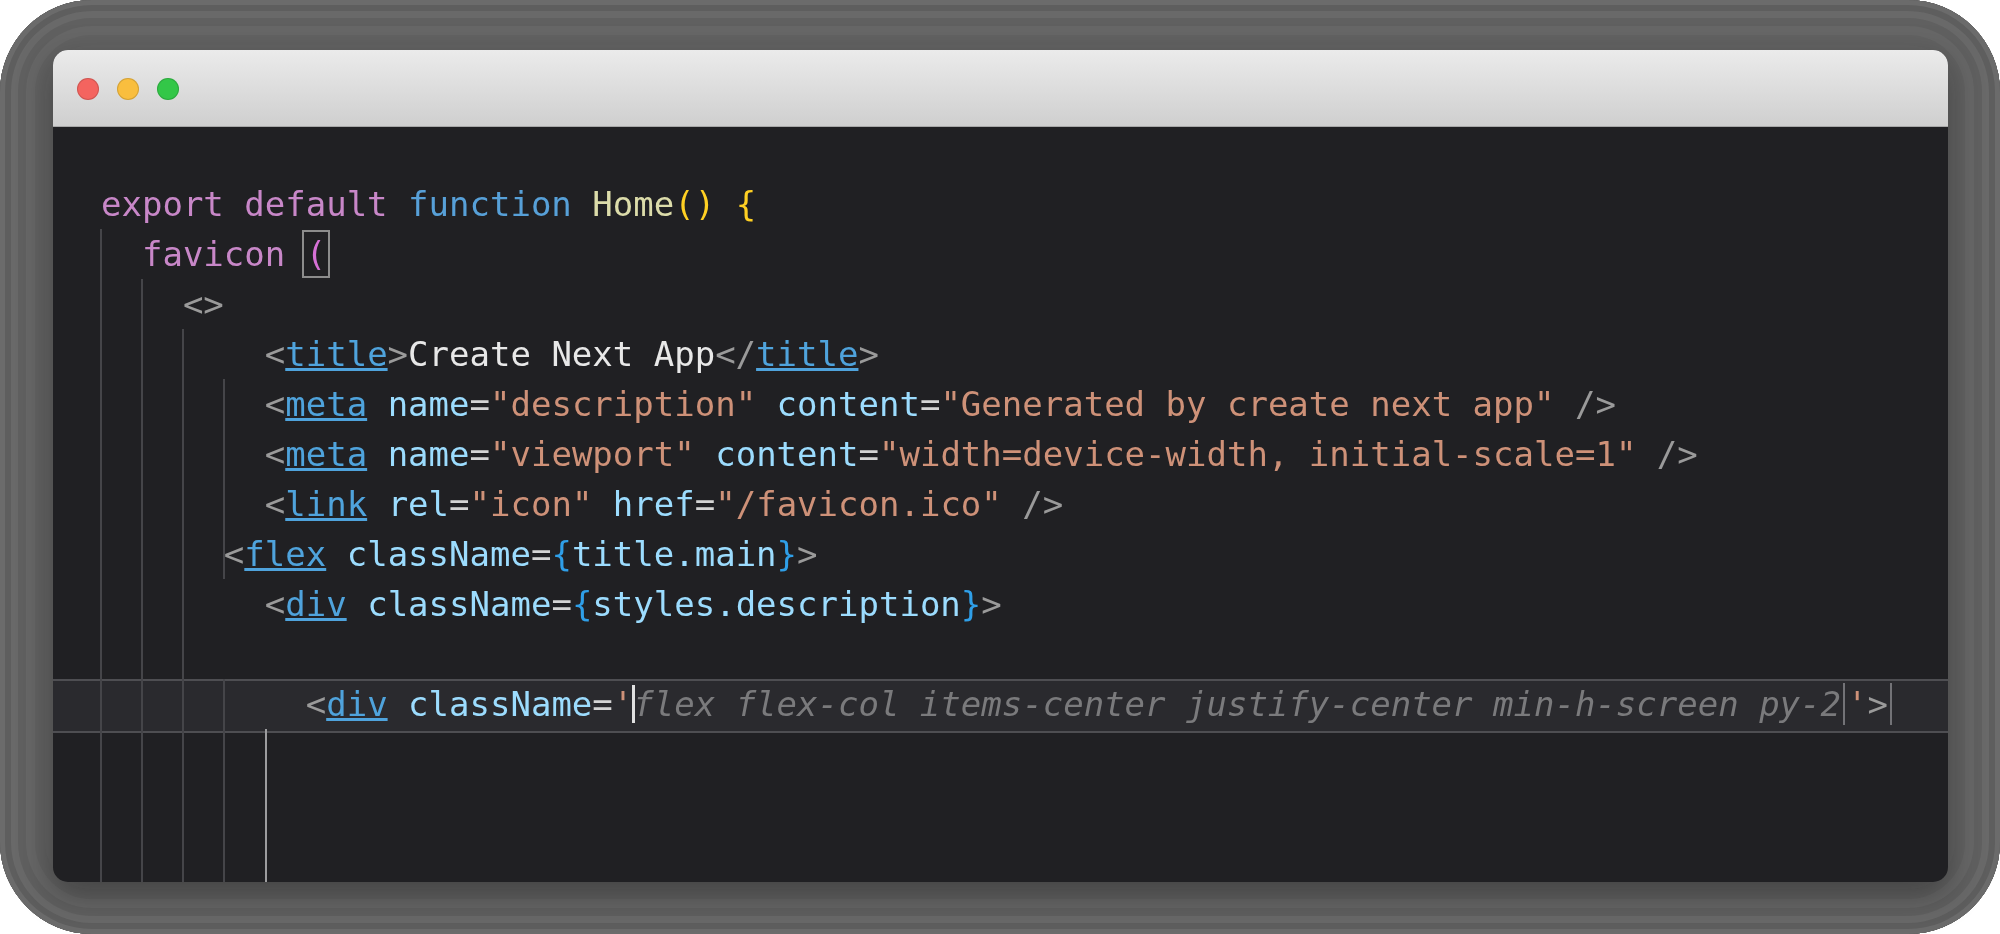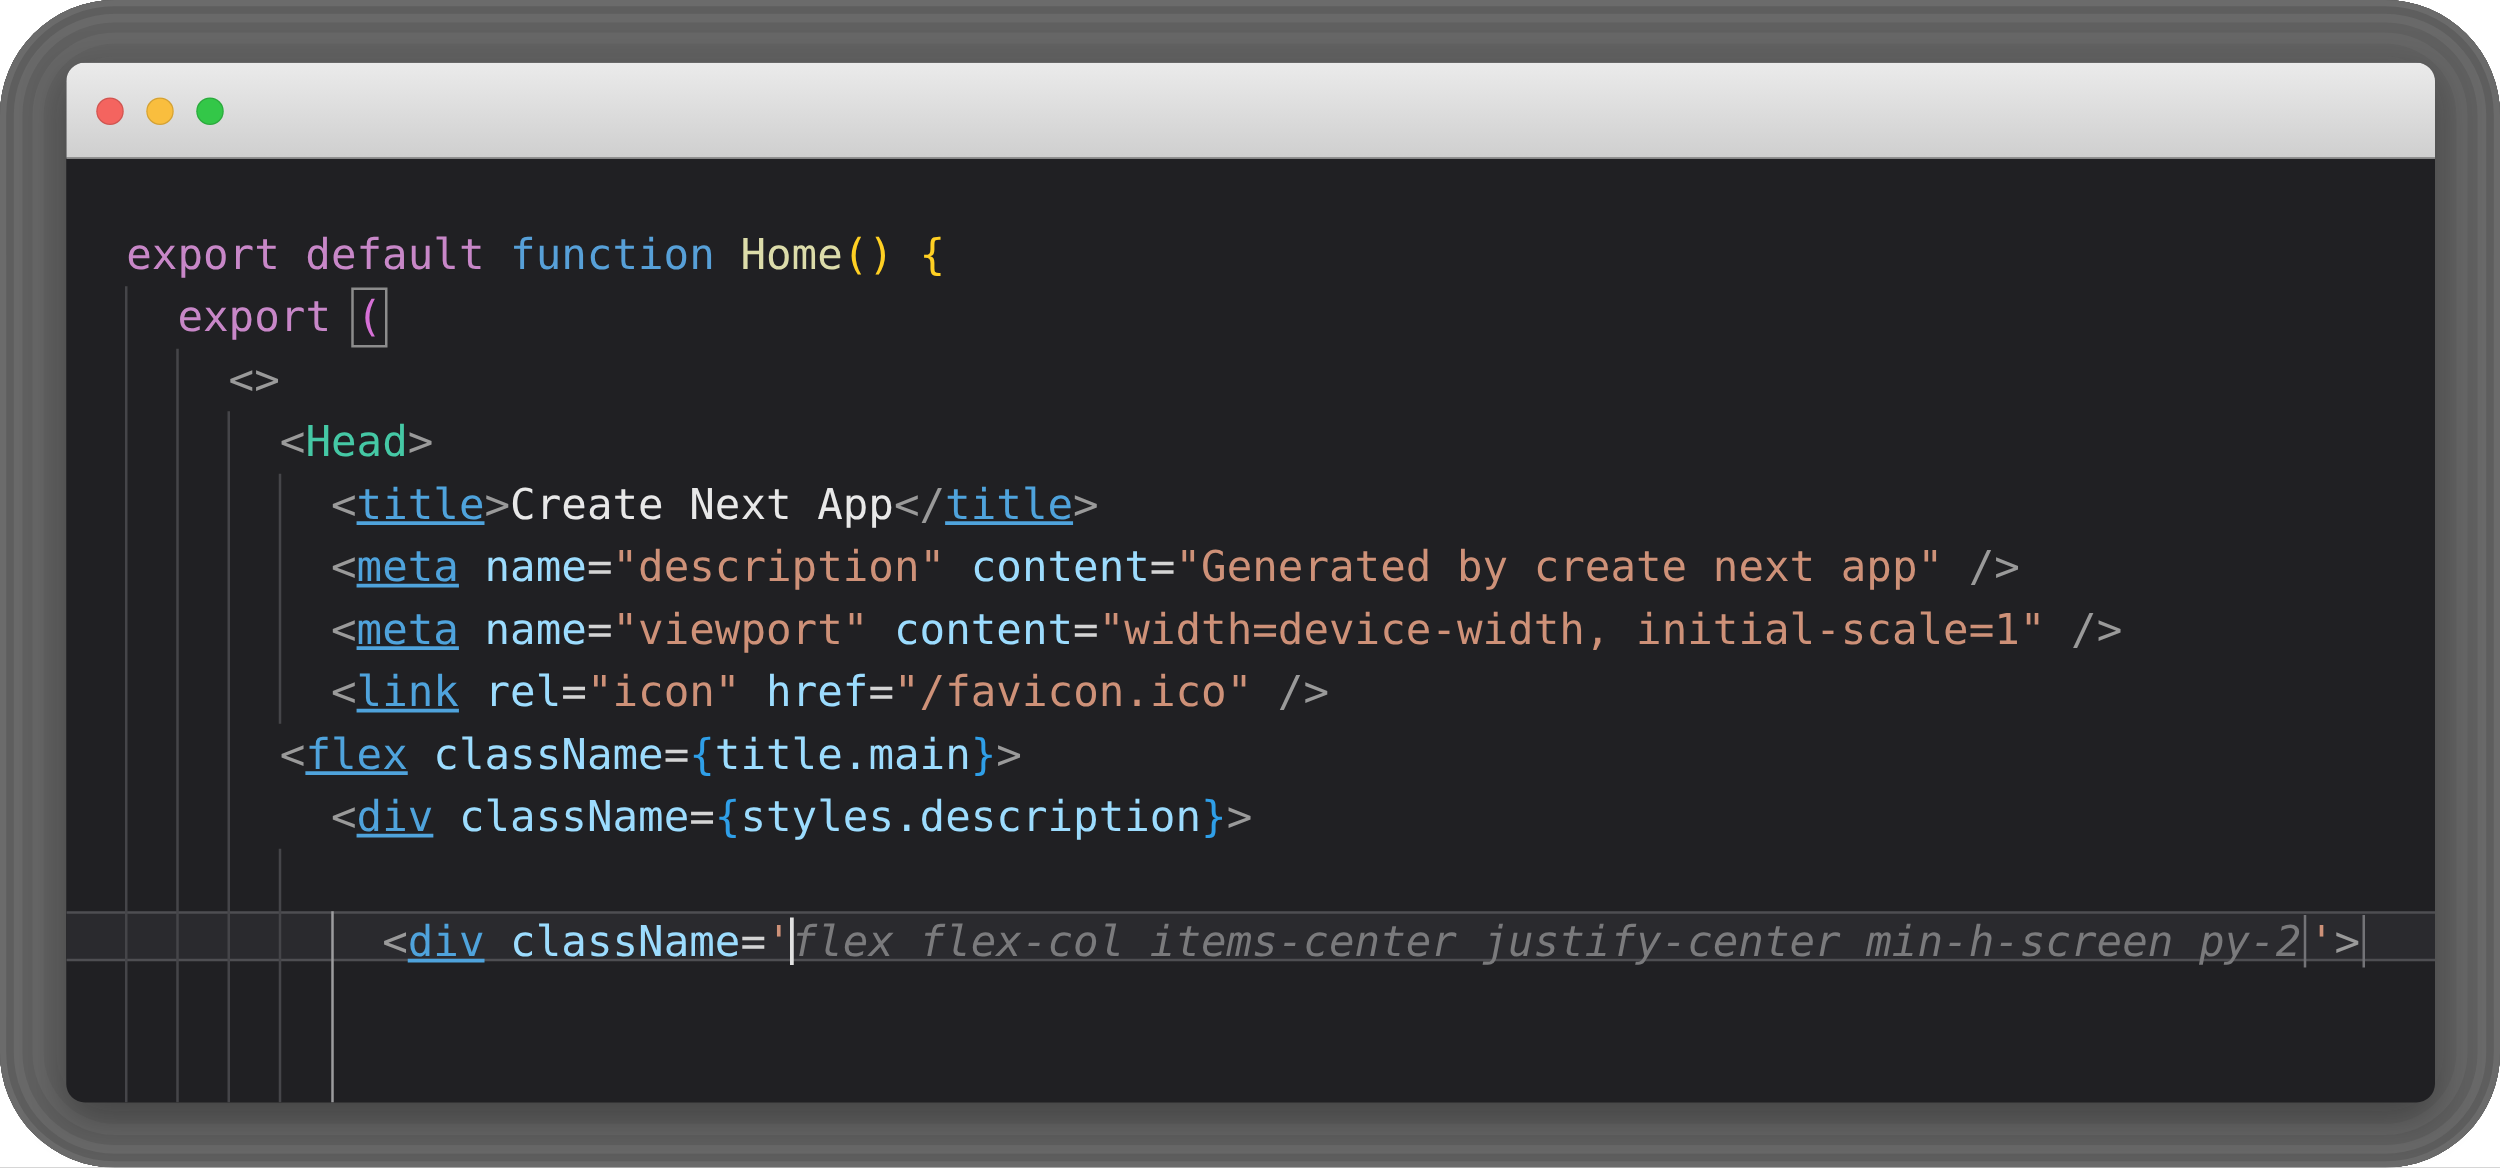--- a/index.html
+++ b/index.html
@@ -19,21 +19,21 @@
   .light.red{left:24px;background:var(--red);}
   .light.yellow{left:64px;background:var(--yellow);}
   .light.green{left:104px;background:var(--green);}
   .code{flex:1;position:relative;overflow:hidden;
         font-size:34px;line-height:50px;color:#d4d4d4;}
   .lines{position:relative;padding:52px 0 0 48px;}
   .code-line{height:50px;white-space:pre;position:relative;}
   .code-line span{position:relative;z-index:2;}
   .code-line.current{background:var(--band);margin-left:-48px;padding-left:48px;
         border-top:2px solid var(--band-border);border-bottom:2px solid var(--band-border);
-        box-sizing:border-box;height:40px;line-height:46px;}
+        box-sizing:border-box;height:54px;line-height:46px;}
   .guides{position:absolute;inset:0;z-index:1;pointer-events:none;}
   .guide{position:absolute;width:2px;background:var(--guide);}
   .guide.active{background:var(--guide-active);}
   .tk-kw{color:var(--kw);}    .tk-kw2{color:var(--kw2);}  .tk-fn{color:var(--fn);}
   .tk-b1{color:var(--b1);}    .tk-b2{color:var(--b2);}    .tk-punct{color:var(--punct);}
   .tk-tag{color:var(--tag);text-decoration:underline;}  .tk-comp{color:var(--comp);}.tk-attr{color:var(--attr);}
   .tk-op{color:var(--op);}    .tk-str{color:var(--str);}  .tk-text{color:var(--text);text-align:right;}
   .tk-jsxb{color:var(--jsxb);}.tk-expr{color:var(--expr);}.tk-plain{color:#d4d4d4;}
   .tk-ghost{color:var(--ghost);font-style:italic;}
   .match{outline:2px solid var(--match-border);outline-offset:2px;}
@@ -49,23 +49,22 @@
   <div class="frame">
     <div class="window">
       <div class="titlebar">
         <span class="light red"></span>
         <span class="light yellow"></span>
         <span class="light green"></span>
       </div>
       <div class="code">
         <div class="lines">
             <div class="code-line"><span class="tk-kw">export default</span><span class="tk-plain"> </span><span class="tk-kw2">function</span><span class="tk-plain"> </span><span class="tk-fn">Home</span><span class="tk-b1">()</span><span class="tk-plain"> </span><span class="tk-b1">{</span></div>
-            <div class="code-line"><span class="tk-plain">  </span><span class="tk-kw">export</span><span class="tk-plain"> </span><span class="tk-b2 match">(</span></div>
+            <div class="code-line"><span class="tk-plain">  </span><span class="tk-kw">favicon</span><span class="tk-plain"> </span><span class="tk-b2 match">(</span></div>
             <div class="code-line"><span class="tk-plain">    </span><span class="tk-punct">&lt;&gt;</span></div>
-            <div class="code-line"><span class="tk-plain">      </span><span class="tk-punct">&lt;</span><span class="tk-comp">Head</span><span class="tk-punct">&gt;</span></div>
             <div class="code-line"><span class="tk-plain">        </span><span class="tk-punct">&lt;</span><span class="tk-tag">title</span><span class="tk-punct">&gt;</span><span class="tk-text">Create Next App</span><span class="tk-punct">&lt;/</span><span class="tk-tag">title</span><span class="tk-punct">&gt;</span></div>
             <div class="code-line"><span class="tk-plain">        </span><span class="tk-punct">&lt;</span><span class="tk-tag">meta</span><span class="tk-plain"> </span><span class="tk-attr">name</span><span class="tk-op">=</span><span class="tk-str">"description"</span><span class="tk-plain"> </span><span class="tk-attr">content</span><span class="tk-op">=</span><span class="tk-str">"Generated by create next app"</span><span class="tk-plain"> </span><span class="tk-punct">/&gt;</span></div>
             <div class="code-line"><span class="tk-plain">        </span><span class="tk-punct">&lt;</span><span class="tk-tag">meta</span><span class="tk-plain"> </span><span class="tk-attr">name</span><span class="tk-op">=</span><span class="tk-str">"viewport"</span><span class="tk-plain"> </span><span class="tk-attr">content</span><span class="tk-op">=</span><span class="tk-str">"width=device-width, initial-scale=1"</span><span class="tk-plain"> </span><span class="tk-punct">/&gt;</span></div>
             <div class="code-line"><span class="tk-plain">        </span><span class="tk-punct">&lt;</span><span class="tk-tag">link</span><span class="tk-plain"> </span><span class="tk-attr">rel</span><span class="tk-op">=</span><span class="tk-str">"icon"</span><span class="tk-plain"> </span><span class="tk-attr">href</span><span class="tk-op">=</span><span class="tk-str">"/favicon.ico"</span><span class="tk-plain"> </span><span class="tk-punct">/&gt;</span></div>
             <div class="code-line"><span class="tk-plain">      </span><span class="tk-punct">&lt;</span><span class="tk-tag">flex</span><span class="tk-plain"> </span><span class="tk-attr">className</span><span class="tk-op">=</span><span class="tk-jsxb">{</span><span class="tk-expr">title.main</span><span class="tk-jsxb">}</span><span class="tk-punct">&gt;</span></div>
             <div class="code-line"><span class="tk-plain">        </span><span class="tk-punct">&lt;</span><span class="tk-tag">div</span><span class="tk-plain"> </span><span class="tk-attr">className</span><span class="tk-op">=</span><span class="tk-jsxb">{</span><span class="tk-expr">styles.description</span><span class="tk-jsxb">}</span><span class="tk-punct">&gt;</span></div>
             <div class="code-line"></div>
             <div class="code-line current"><span class="tk-plain">          </span><span class="tk-punct">&lt;</span><span class="tk-tag">div</span><span class="tk-plain"> </span><span class="tk-attr">className</span><span class="tk-op">=</span><span class="tk-str">'</span><span class="tk-cursor"></span><span class="tk-ghost">flex flex-col items-center justify-center min-h-screen py-2</span><span class="tk-bar"></span><span class="tk-str">'</span><span class="tk-punct">&gt;</span><span class="tk-bar"></span></div>
           </div>
         <div class="guides">

